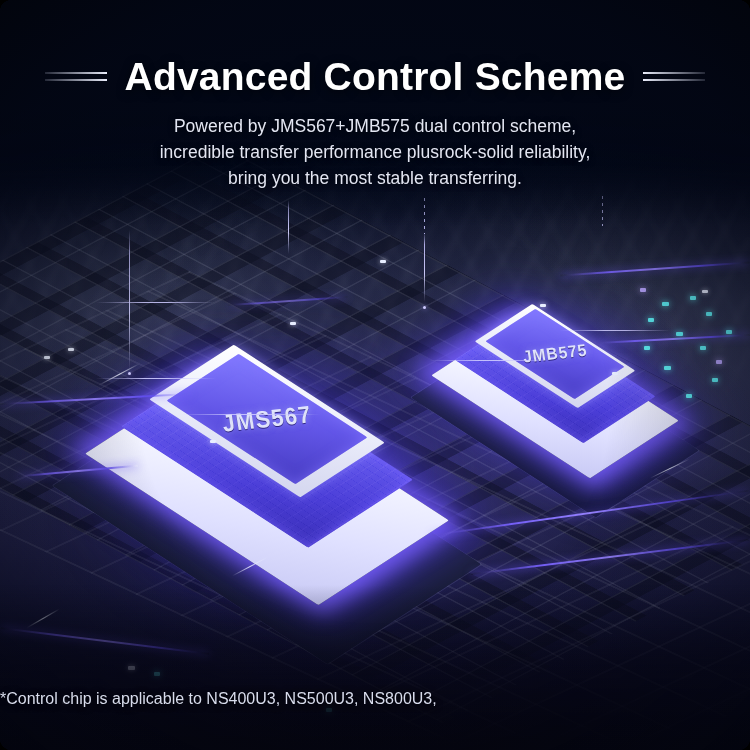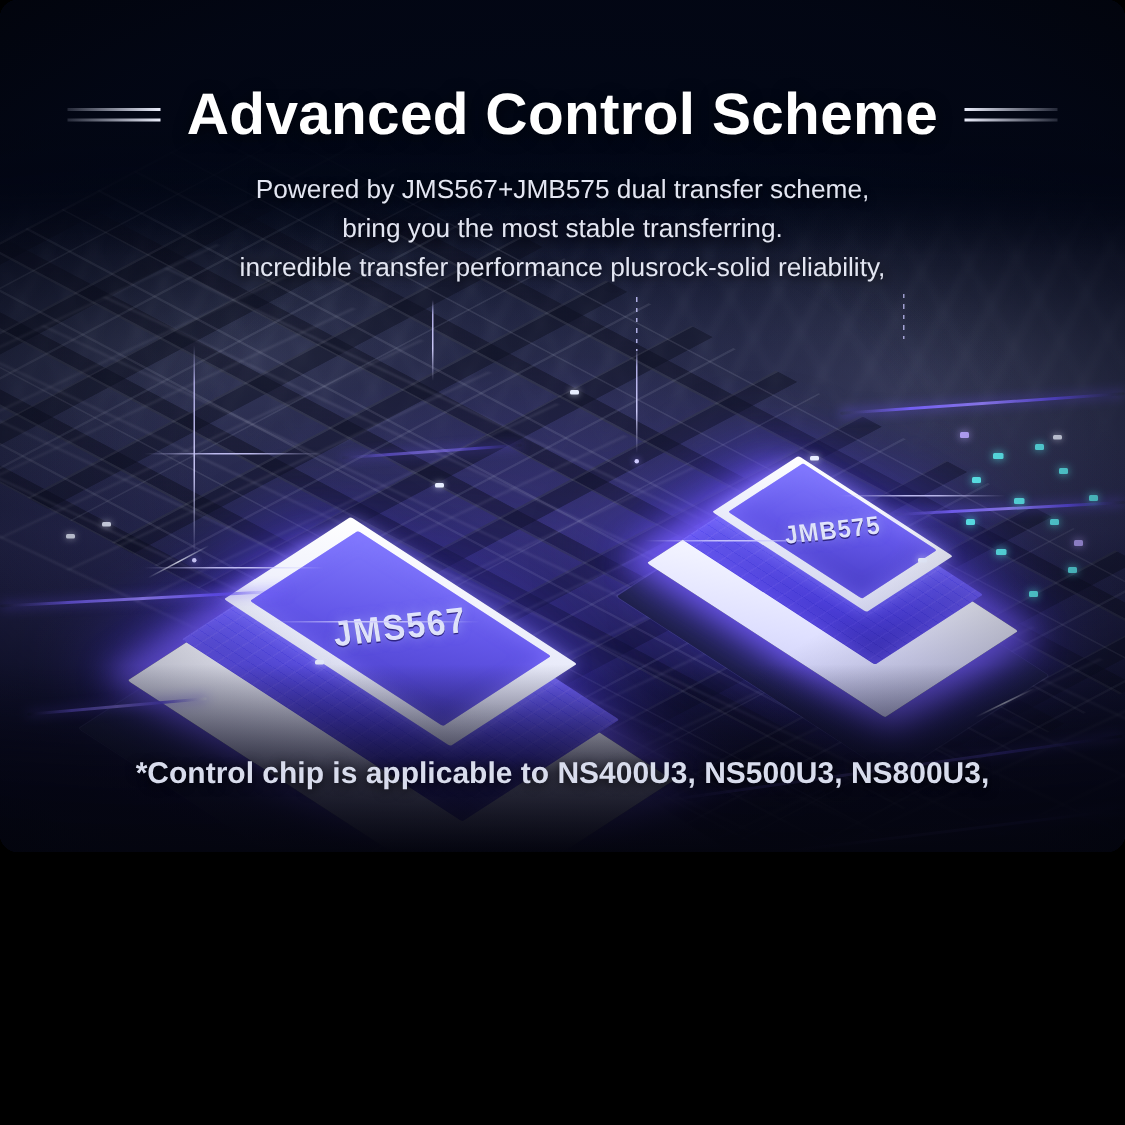--- a/index.html
+++ b/index.html
@@ -1,18 +1,18 @@
 <!DOCTYPE html>
 <html><head>
 <meta charset="utf-8">
 <style>
   html,body{margin:0;padding:0;background:#000;}
   body{width:750px;height:750px;overflow:hidden;font-family:"Liberation Sans",sans-serif;}
 
-  .banner{position:relative;width:750px;height:568px;overflow:hidden;
+  .banner{position:relative;width:750px;height:750px;overflow:hidden;
     background:#020818;border-radius:12px;}
 
   
   .scene{position:absolute;inset:0;overflow:hidden;}
 
   .bg-base{position:absolute;inset:0;
     background:
       radial-gradient(ellipse 70% 45% at 50% 62%, rgba(70,60,160,.50) 0%, rgba(25,25,70,.25) 45%, rgba(0,0,0,0) 75%),
       radial-gradient(ellipse 90% 40% at 22% 42%, rgba(120,125,150,.30) 0%, rgba(30,34,60,.12) 50%, rgba(0,0,0,0) 78%),
       radial-gradient(ellipse 80% 45% at 82% 45%, rgba(135,140,160,.30) 0%, rgba(30,34,60,.10) 52%, rgba(0,0,0,0) 80%),
@@ -135,22 +135,22 @@
   .rule i:nth-child(1){top:1px;}
   .rule i:nth-child(2){top:8px;}
   .rule-left i{background:linear-gradient(90deg,rgba(190,196,220,.18),rgba(238,241,255,.98));}
   .rule-right i{background:linear-gradient(270deg,rgba(190,196,220,.18),rgba(238,241,255,.98));}
   .title{font-size:39px;font-weight:700;color:#ffffff;letter-spacing:.2px;
     line-height:1;text-shadow:0 2px 10px rgba(0,0,0,.6);}
   .subtitle{margin-top:17px;font-size:17.5px;line-height:26px;color:#e3e6f2;
     font-weight:400;text-shadow:0 1px 6px rgba(0,0,0,.75);}
   .subtitle div{white-space:nowrap;}
 
-  .note{position:absolute;left:0;bottom:41px;width:100%;text-align:center;z-index:30;
-    font-size:20px;line-height:21px;color:#d8dcec;font-weight:700;
+  .note{position:absolute;left:0;bottom:41px;width:100%;text-align:left;z-index:30;
+    font-size:16px;line-height:21px;color:#d8dcec;font-weight:400;
     text-shadow:0 1px 7px rgba(0,0,0,.9);}
   .note div{white-space:nowrap;}
 </style>
 </head>
 <body>
 
 <div class="banner">
 
   <div class="scene">
     <div class="bg-base"></div>
@@ -256,23 +256,23 @@
           <i></i>
           <i></i>
         </span>
       <span class="title">Advanced Control Scheme</span>
       <span class="rule rule-right">
           <i></i>
           <i></i>
         </span>
     </div>
     <div class="subtitle">
-      <div>Powered by JMS567+JMB575 dual transfer scheme,</div>
+      <div>Powered by JMS567+JMB575 dual control scheme,</div>
+      <div>incredible transfer performance plusrock-solid reliability,</div>
       <div>bring you the most stable transferring.</div>
-      <div>incredible transfer performance plusrock-solid reliability,</div>
     </div>
   </div>
 
   <div class="note">
     <div>*Control chip is applicable to NS400U3, NS500U3, NS800U3,</div>
   </div>
 
 </div>
 
 </body></html>

